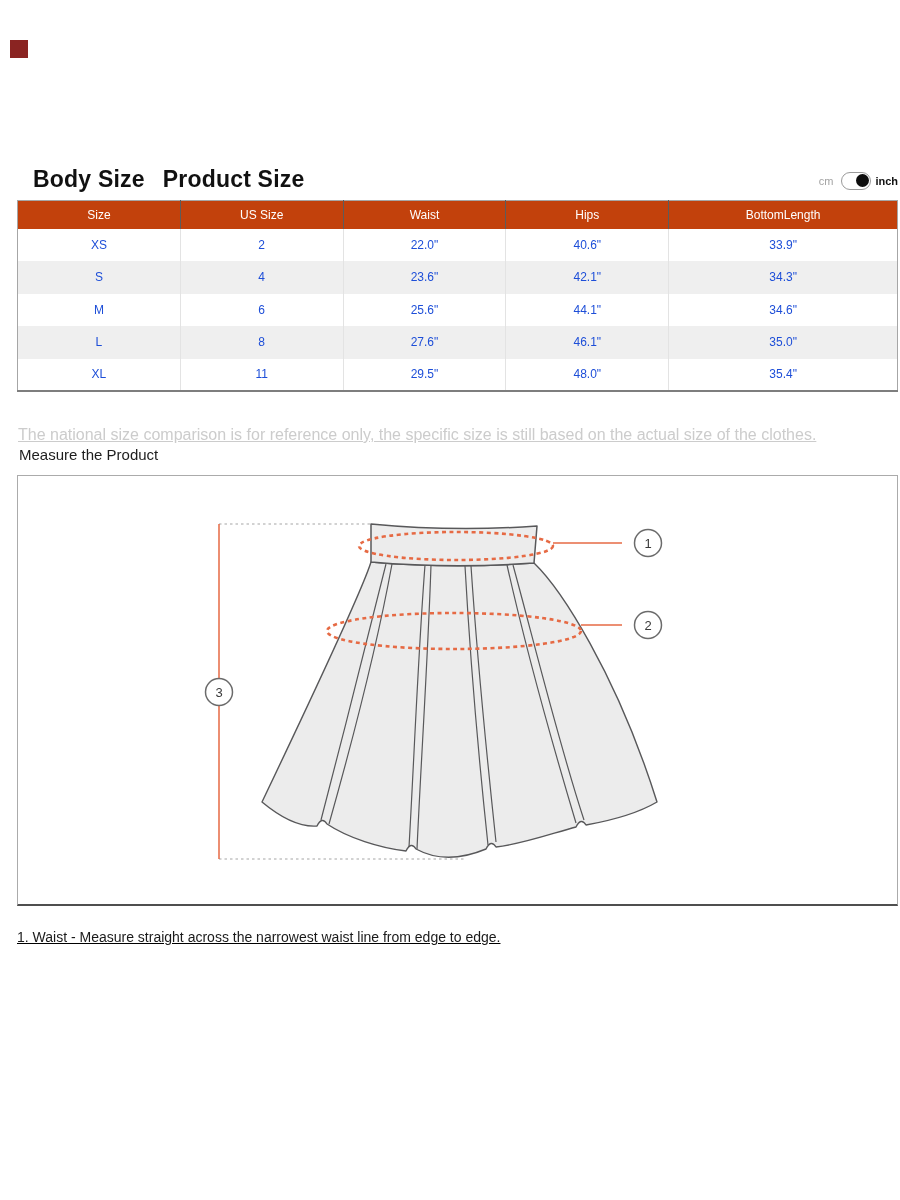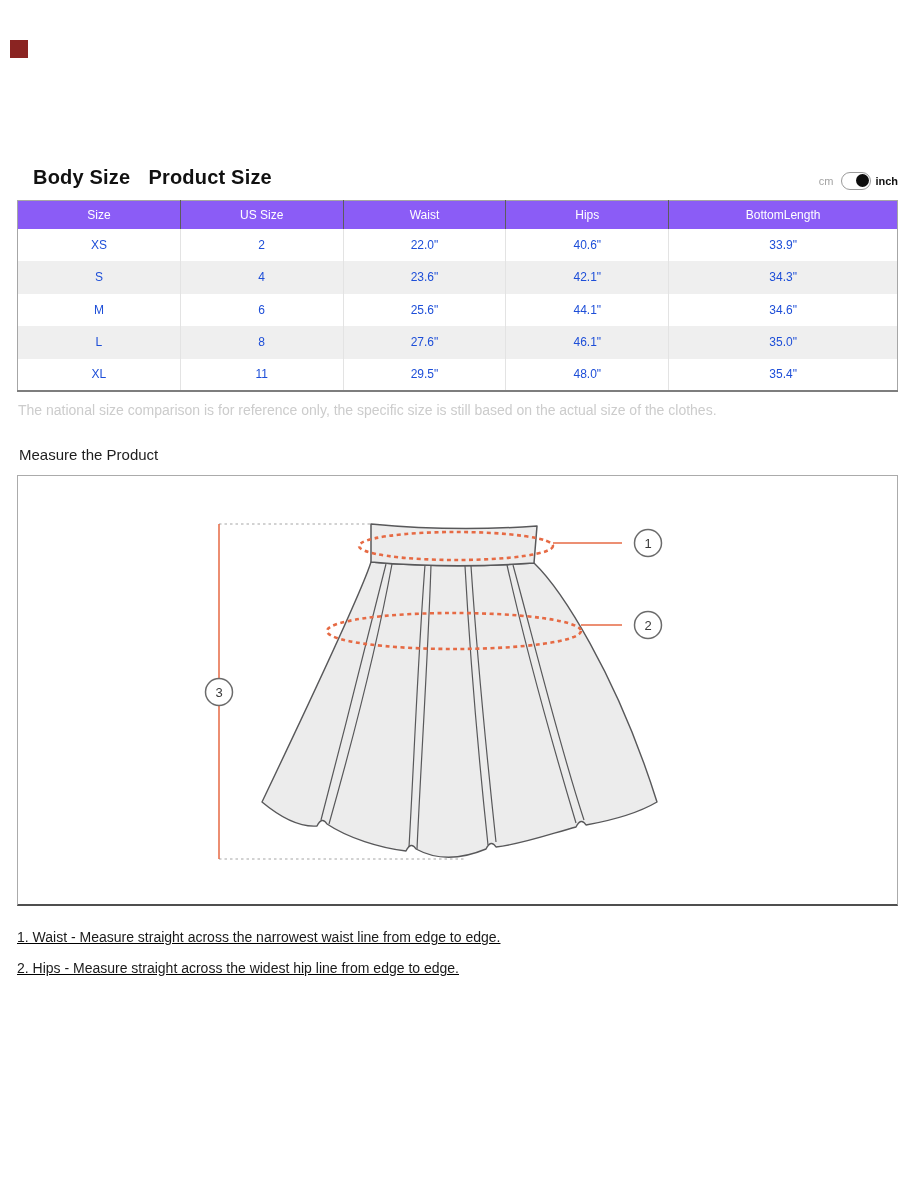--- a/index.html
+++ b/index.html
@@ -3,49 +3,49 @@
 <meta charset="utf-8">
 <style>
   * { margin:0; padding:0; box-sizing:border-box; }
   html,body { width:900px; height:1200px; background:#ffffff;
     font-family:"Liberation Sans", sans-serif; position:relative; overflow:hidden; }
 
   .logo-block { position:absolute; left:10px; top:40px; width:18px; height:18px; }
 
   
   .tabs { position:absolute; left:33px; top:166px; display:flex; align-items:flex-end; }
-  .tab { font-size:20px; font-weight:bold; color:#111; letter-spacing:.2px;
+  .tab { font-size:23px; font-weight:bold; color:#111; letter-spacing:.2px;
          padding-bottom:14px; border-bottom:4px solid transparent; cursor:pointer; }
   .tab + .tab { margin-left:16px; }
   .tab.active { border-bottom-color:#000; padding-left:2px; padding-right:8px;text-align:center; }
 
   
   .unit-toggle { position:absolute; top:172px; right:2px; display:flex; align-items:center; }
   .unit-cm { font-size:11px; color:#a3a3a3; margin-right:8px; }
   .unit-inch { font-size:11px; color:#111; margin-left:4px; font-weight:bold;text-align:right; }
   .switch { width:30px; height:18px; border:1.5px solid #9a9a9a; border-radius:10px;
             background:#fff; position:relative; cursor:pointer; }
   .knob { position:absolute; right:1px; top:1px; width:13px; height:13px;
           border-radius:50%; background:#0d0d0d; }
 
   
   table.size-table { position:absolute; left:17px; top:200px; width:881px;
     border-collapse:collapse; table-layout:fixed;
     border:1px solid #a6a6a6; border-bottom:2px solid #7e7e7e; }
   table.size-table col.c1,table.size-table col.c2,table.size-table col.c3,table.size-table col.c4 { width:18.5%; }
   table.size-table col.c5 { width:26%; }
-  table.size-table th { background:#8b5cf6; color:#fff; font-weight:normal; font-size:12px;
+  table.size-table th { background:#c2410c; color:#fff; font-weight:normal; font-size:12px;
     height:28px; text-align:center; border-left:1px solid #5c5c5c; }
   table.size-table th:first-child { border-left:none; }
   table.size-table td { font-size:12px; color:#1d4ed8; height:32.5px; text-align:center;
     border-left:1px solid #e3e3e3; }
   table.size-table td:first-child { border-left:none; }
   table.size-table tr:nth-child(even) td { background:#efefef; }
 
-  .note { position:absolute; left:18px; top:402px; font-size:14px; color:#cccccc; }
+  .note { position:absolute; left:18px; top:426px; font-size:16px; color:#cccccc;text-decoration:underline; }
 
   .measure-title { position:absolute; left:19px; top:446px; font-size:15px; color:#1d1d1d; }
 
   .measure-box { position:absolute; left:17px; top:475px; width:881px; height:431px;
     border:1px solid #ababab; border-bottom:2px solid #4f4f4f; background:#fff; }
   .measure-box svg { display:block; width:879px; height:428px; }
 
   .instructions { position:absolute; left:17px; top:929px;text-decoration:underline; }
   .instruction { font-size:14px; color:#1a1a1a; margin-bottom:15px; }
 </style>
@@ -168,14 +168,13 @@
     <text x="630" y="72" text-anchor="middle" font-size="13" fill="#3a3a3a">1</text>
     <circle cx="630" cy="149" r="13.5" fill="#ffffff" stroke="#6b6b6b" stroke-width="1.5"></circle>
     <text x="630" y="154" text-anchor="middle" font-size="13" fill="#3a3a3a">2</text>
     <circle cx="201" cy="216" r="13.5" fill="#ffffff" stroke="#6b6b6b" stroke-width="1.5"></circle>
     <text x="201" y="221" text-anchor="middle" font-size="13" fill="#3a3a3a">3</text>
   </svg>
 </div>
 
 <div class="instructions">
   <div class="instruction">1. Waist - Measure straight across the narrowest waist line from edge to edge.</div>
-  <div class="instruction">2. Hips - Measure straight across the widest hip line from edge to edge.</div>
 </div>
 
 </body></html>

